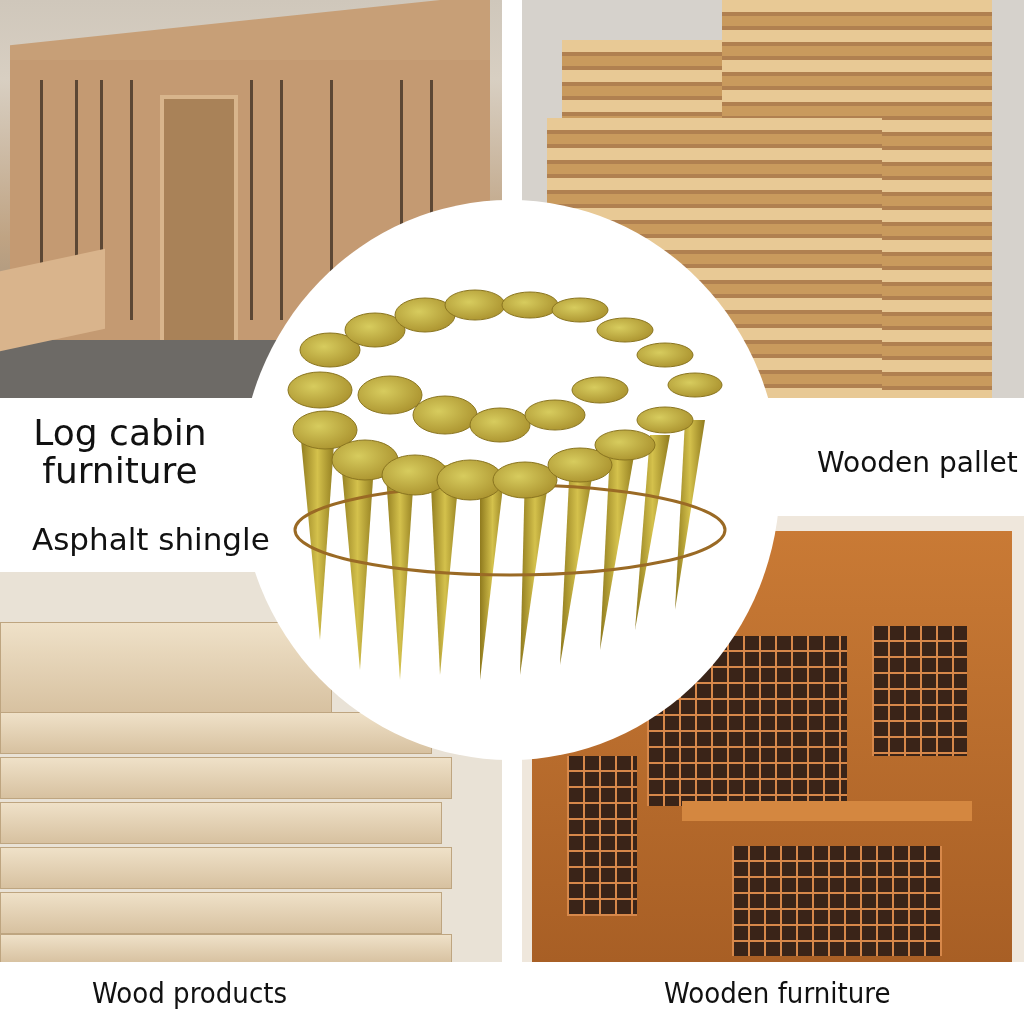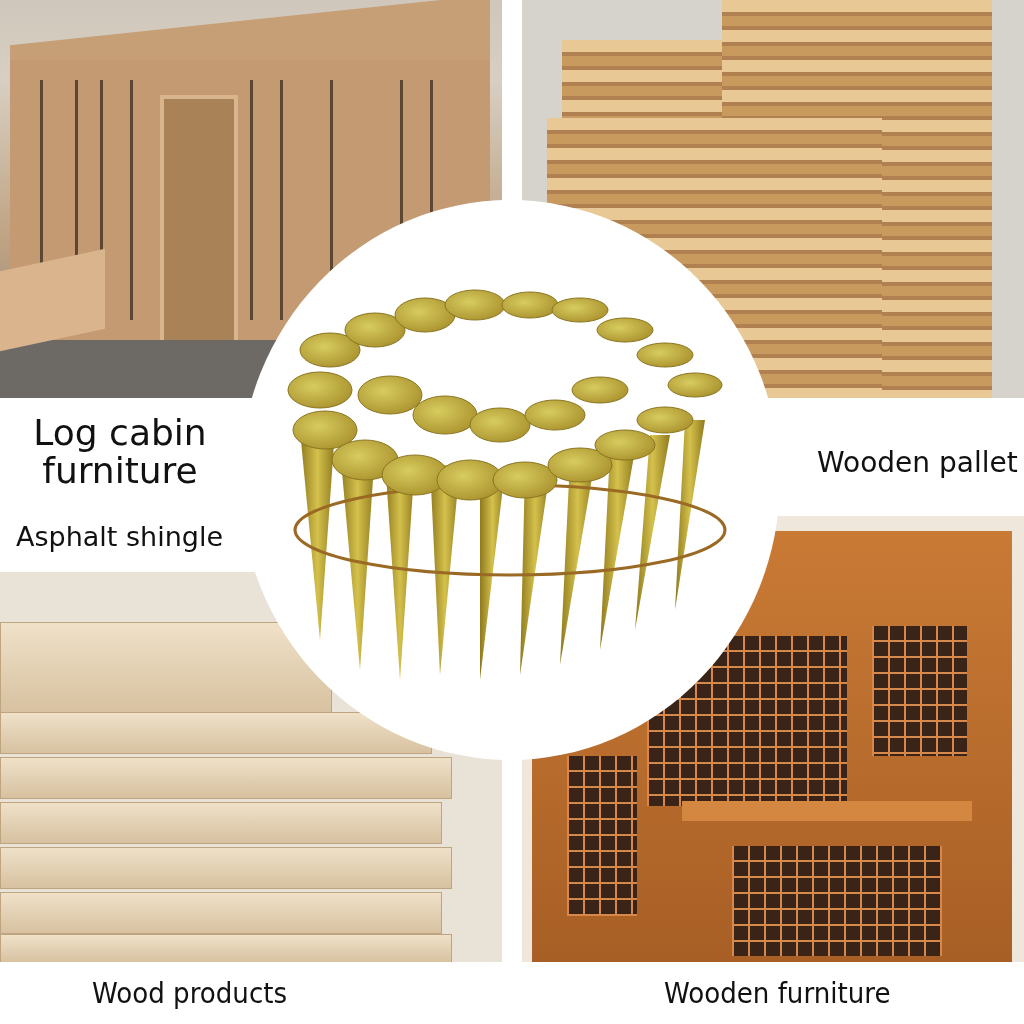--- a/index.html
+++ b/index.html
@@ -23,21 +23,21 @@
   #p-furn { left:522px; top:516px; width:502px; height:446px; background:#efe7dc; }
   #p-furn .cab { position:absolute; left:10px; top:15px; width:480px; height:431px; background:linear-gradient(180deg,#c97a35,#a85f25); }
   #p-furn .rack { position:absolute; background-color:#3a2418; background-image:linear-gradient(90deg,#d7884a 2px,transparent 2px),linear-gradient(0deg,#d7884a 2px,transparent 2px); background-size:16px 16px; }
   #p-furn .counter { position:absolute; left:160px; top:285px; width:290px; height:20px; background:#d48740; }
   
   #center-circle { position:absolute; left:240px; top:200px; width:540px; height:560px; border-radius:50%; background:#ffffff; overflow:hidden; }
   #coil { position:absolute; left:40px; top:80px; width:460px; height:400px; }
   
   .label { position:absolute; color:#111111; font-family:"DejaVu Sans", sans-serif; white-space:nowrap; }
   #lbl-cabin { left:20px; top:414px; width:200px; text-align:center; font-size:36px; line-height:38px; }
-  #lbl-shingle { left:16px; top:521px; font-size:27px; }
+  #lbl-shingle { left:32px; top:521px; font-size:31px; }
   #lbl-pallet { left:817px; top:438px; font-size:28px;margin-top:8px; }
   #lbl-wood { left:92px; top:976px; font-size:29px; transform:scaleX(0.9); transform-origin:left; }
   #lbl-furn { left:664px; top:976px; font-size:29px; transform:scaleX(0.9); transform-origin:left; }
 </style>
 </head>
 <body>
 
 <div class="panel" id="p-cabin">
   <div class="roof"></div>
   <div class="wall"></div>

